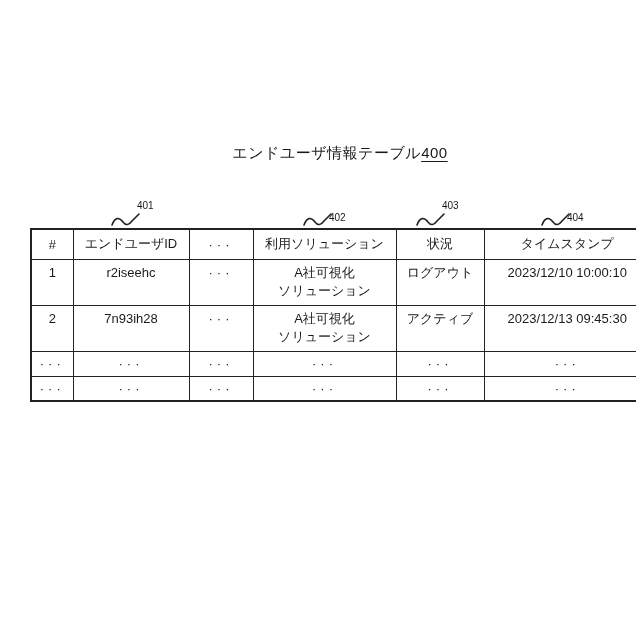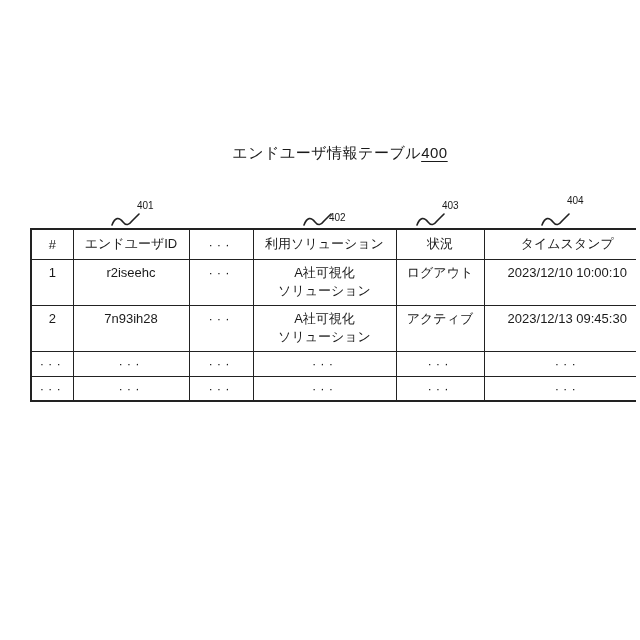--- a/index.html
+++ b/index.html
@@ -83,21 +83,21 @@
   <span class="ref-num" style="left:309px;top:212px">402</span>
 
   <svg class="squiggle" style="left:396px;top:212px" viewBox="0 0 30 16">
       <path d="M1,13 C4,5 8,5 12,10 C15,14 18,13 21,9 L28,2" fill="none" stroke="#222222" stroke-width="1.6" stroke-linecap="round"></path>
     </svg>
   <span class="ref-num" style="left:422px;top:200px">403</span>
 
   <svg class="squiggle" style="left:521px;top:212px" viewBox="0 0 30 16">
       <path d="M1,13 C4,5 8,5 12,10 C15,14 18,13 21,9 L28,2" fill="none" stroke="#222222" stroke-width="1.6" stroke-linecap="round"></path>
     </svg>
-  <span class="ref-num" style="left:547px;top:195px">404</span>
+  <span class="ref-num" style="left:547px;top:212px">404</span>
 
   <table class="info-table">
     <colgroup>
       <col style="width:42px">
       <col style="width:116px">
       <col style="width:64px">
       <col style="width:143px">
       <col style="width:88px">
       <col style="width:167px">
     </colgroup>

